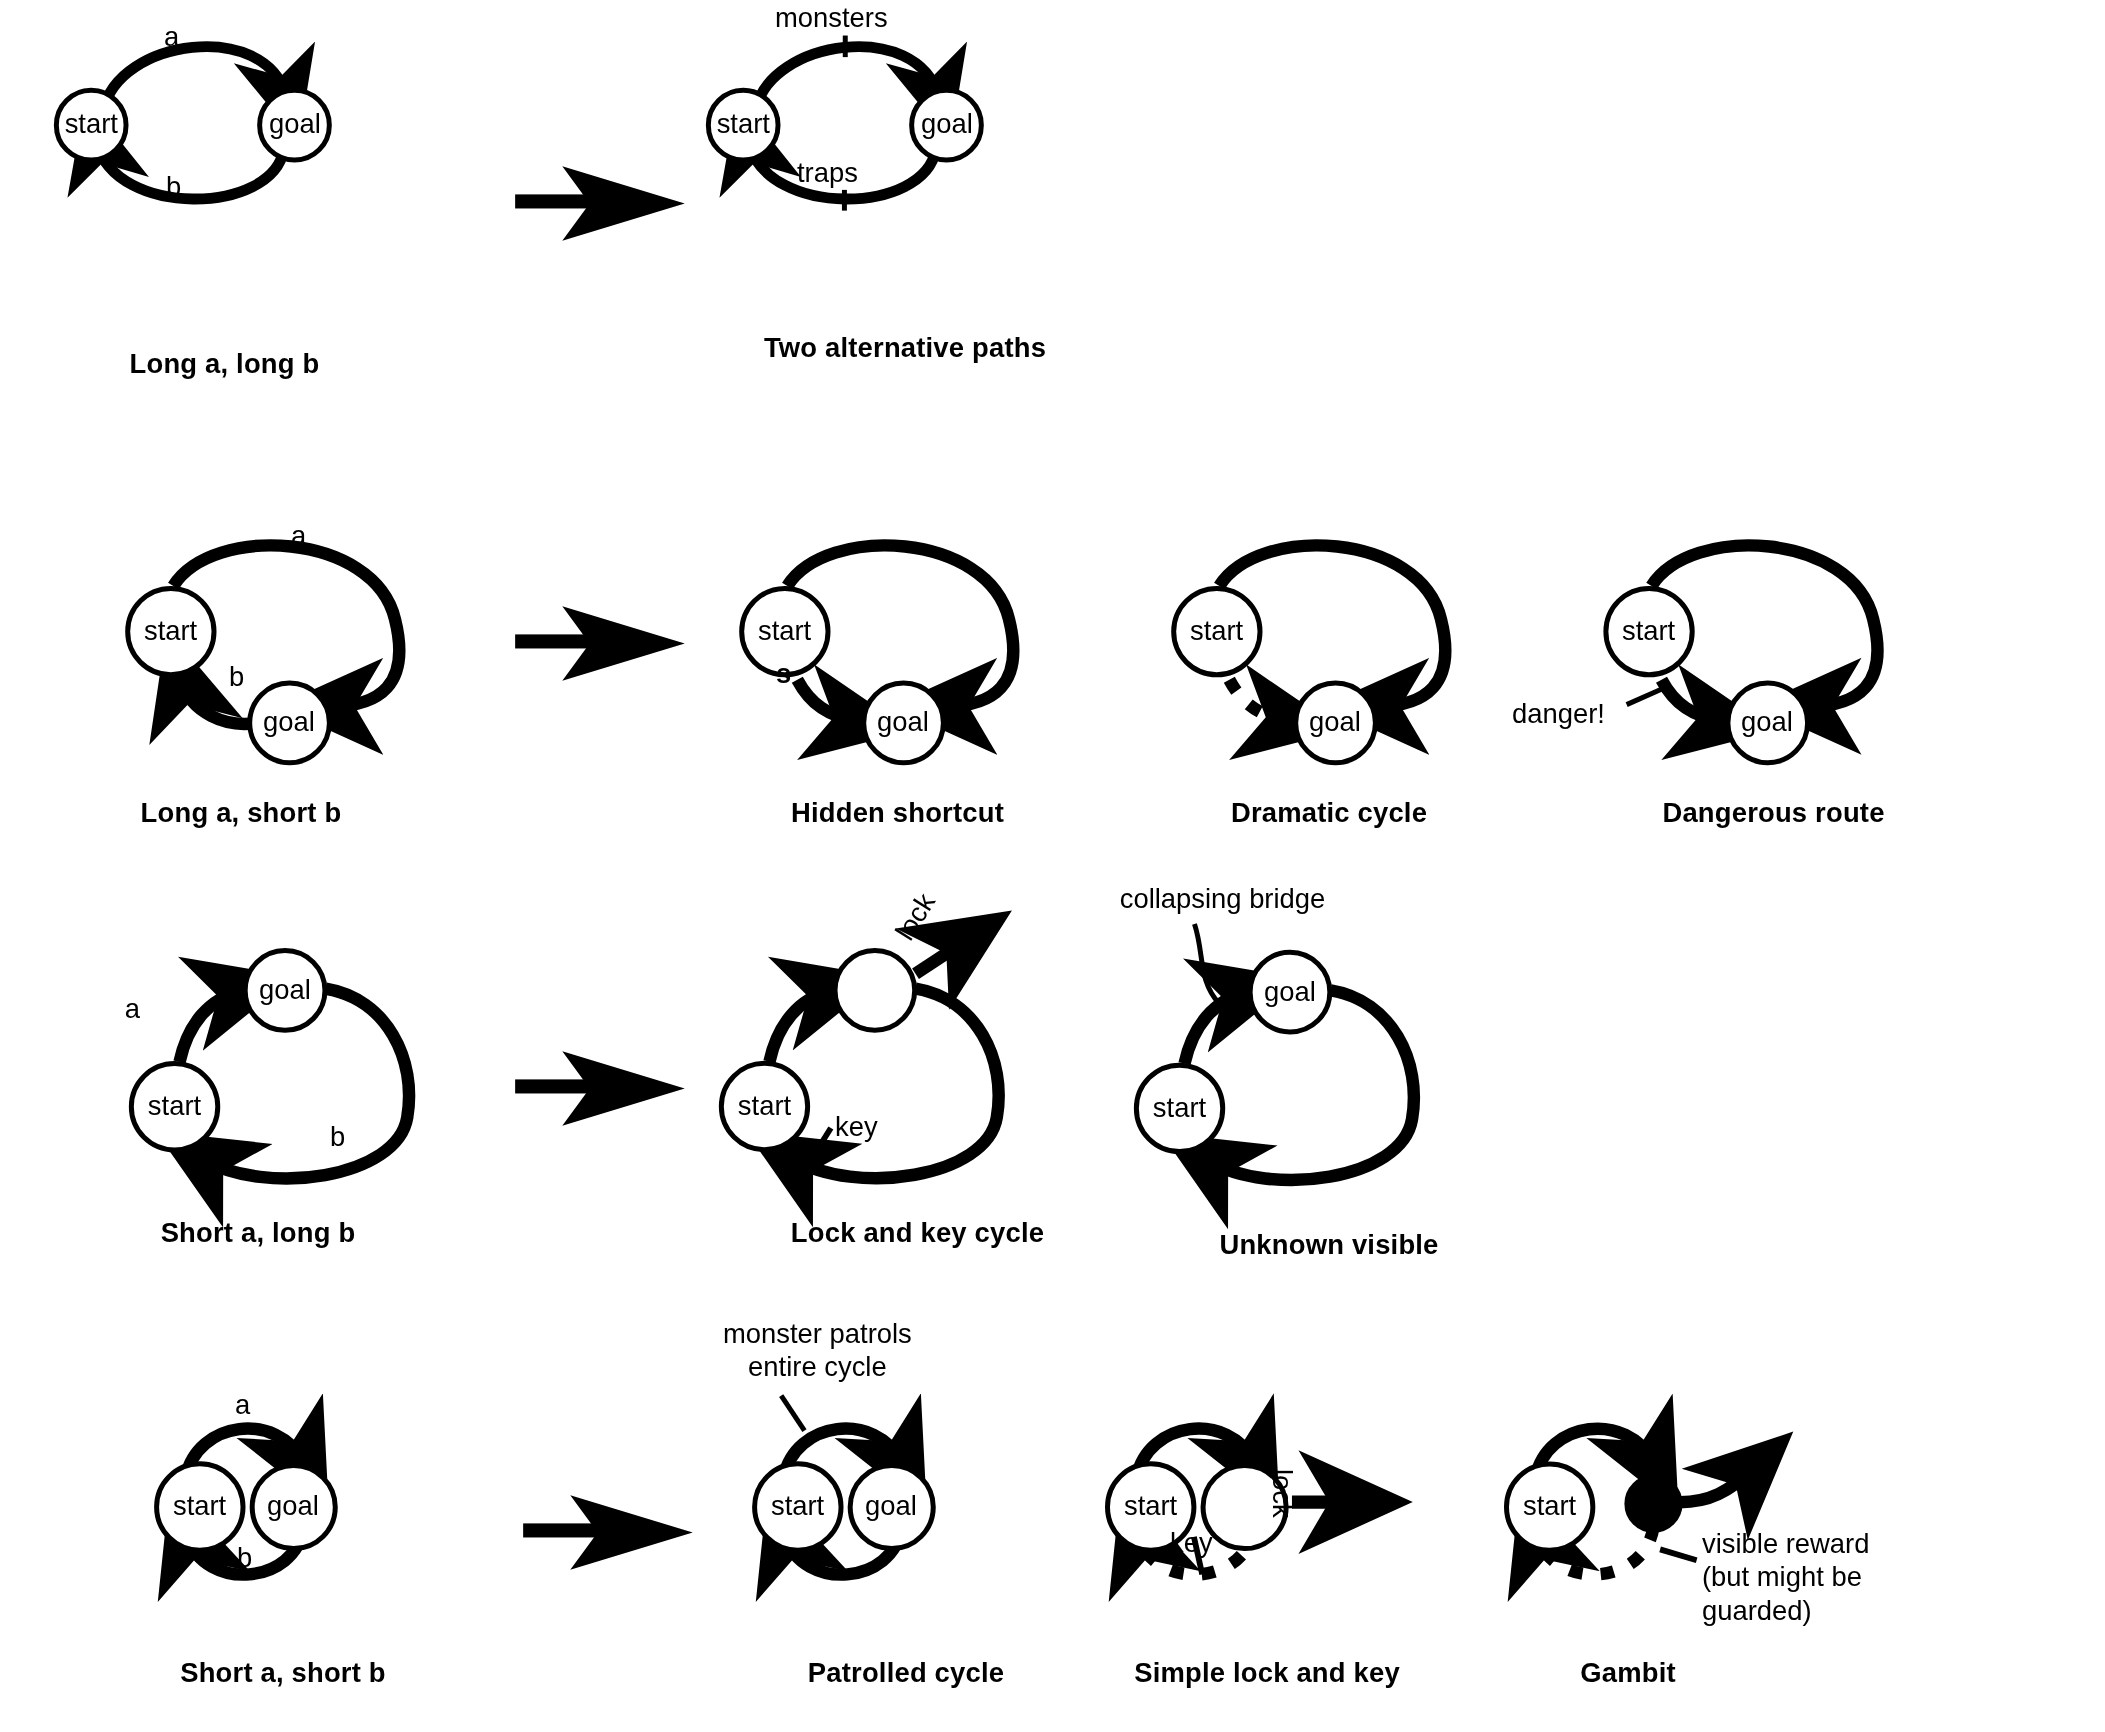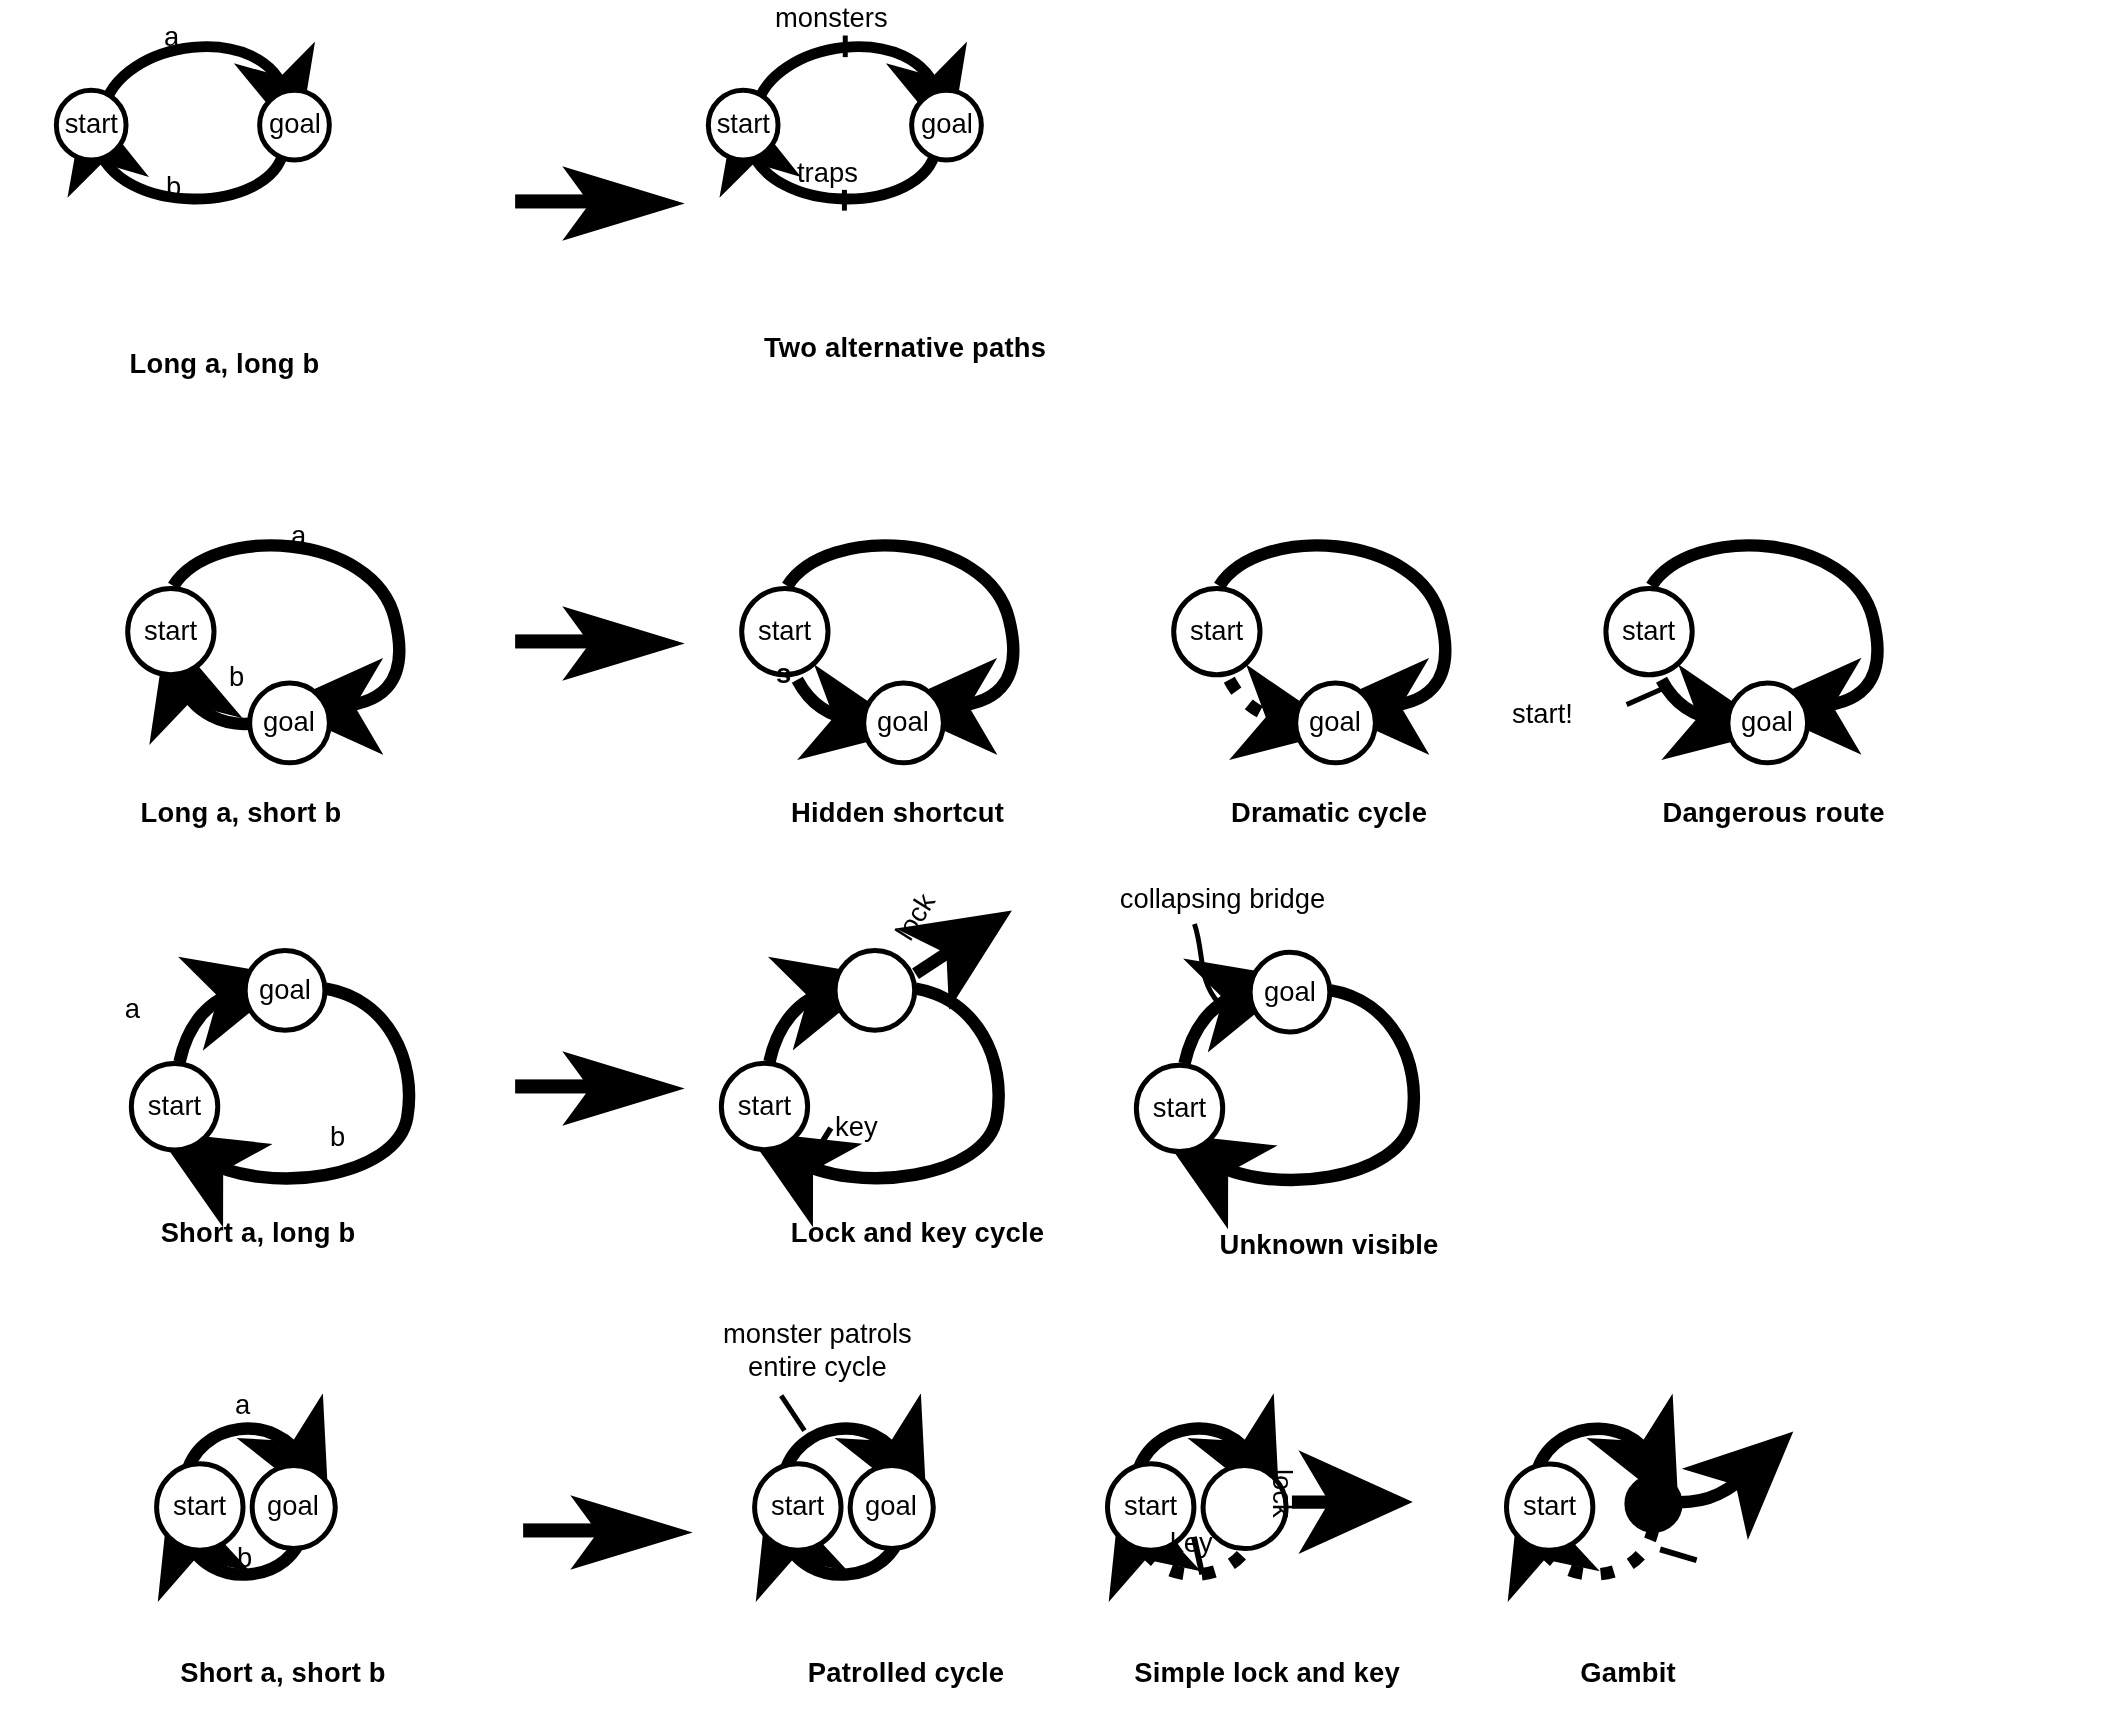--- a/index.html
+++ b/index.html
@@ -116,21 +116,21 @@
   <svg width="366" height="249" viewBox="0 0 440 300">
     <path d="M58,65 C105,-10 300,0 325,105 C345,185 305,210 248,210" fill="none" stroke="#000" stroke-width="15" marker-end="url(#ah)"></path>
     <path d="M70,178 C86,208 108,222 142,228" fill="none" stroke="#000" stroke-width="15" marker-end="url(#ah)"></path>
 
     <line x1="28" y1="208" x2="80" y2="185" stroke="#000" stroke-width="6"></line>
     <circle cx="55" cy="120" r="52" fill="#fff" stroke="#000" stroke-width="6"></circle>
     <circle cx="198" cy="230" r="48" fill="#fff" stroke="#000" stroke-width="6"></circle>
   </svg>
   <div class="lbl" style="left:6.6px;top:83px;width:78px;text-align:center;">start</div>
   <div class="lbl" style="left:126px;top:174px;width:76px;text-align:center;">goal</div>
-  <div class="lbl" style="left:-91px;top:166px;">start!</div>
+  <div class="lbl" style="left:-91px;top:166px;">danger!</div>
 </div>
 <div class="cap" style="left:1570px;top:797px;width:407px;">Dangerous route</div>
 
 <div class="panel" style="left:133px;top:947px;width:349px;height:249px;">
   <svg width="349" height="258" viewBox="0 0 420 310">
 
     <path d="M56,138 C66,92 92,62 130,52" fill="none" stroke="#000" stroke-width="15" marker-end="url(#ah)"></path>
 
     <path d="M232,50 C305,62 342,135 330,205 C318,278 160,300 84,255" fill="none" stroke="#000" stroke-width="15" marker-end="url(#ah)"></path>
     <circle cx="50" cy="192" r="52" fill="#fff" stroke="#000" stroke-width="6"></circle>
@@ -248,15 +248,17 @@
     <path d="M38,88 C52,20 148,8 180,70" fill="none" stroke="#000" stroke-width="15" marker-end="url(#ah)"></path>
     <path d="M180,148 C170,218 62,226 40,160" fill="none" stroke="#000" stroke-width="15" stroke-dasharray="16 22" stroke-linecap="butt" marker-end="url(#ah)"></path>
 
     <path d="M205,118 C248,120 272,104 300,78" fill="none" stroke="#000" stroke-width="15" marker-end="url(#ah)"></path>
 
     <line x1="188" y1="175" x2="232" y2="188" stroke="#000" stroke-width="7"></line>
     <circle cx="55" cy="124" r="52" fill="#fff" stroke="#000" stroke-width="6"></circle>
     <circle cx="180" cy="120" r="32" fill="#000" stroke="#000" stroke-width="6"></circle>
   </svg>
   <div class="lbl" style="left:6.6px;top:86px;width:78px;text-align:center;">start</div>
+  <div class="lbl two" style="left:198px;top:123px;">visible reward
+(but might be guarded)</div>
 </div>
 <div class="cap" style="left:1520px;top:1657px;width:216px;">Gambit</div>
 
 
 </body></html>

